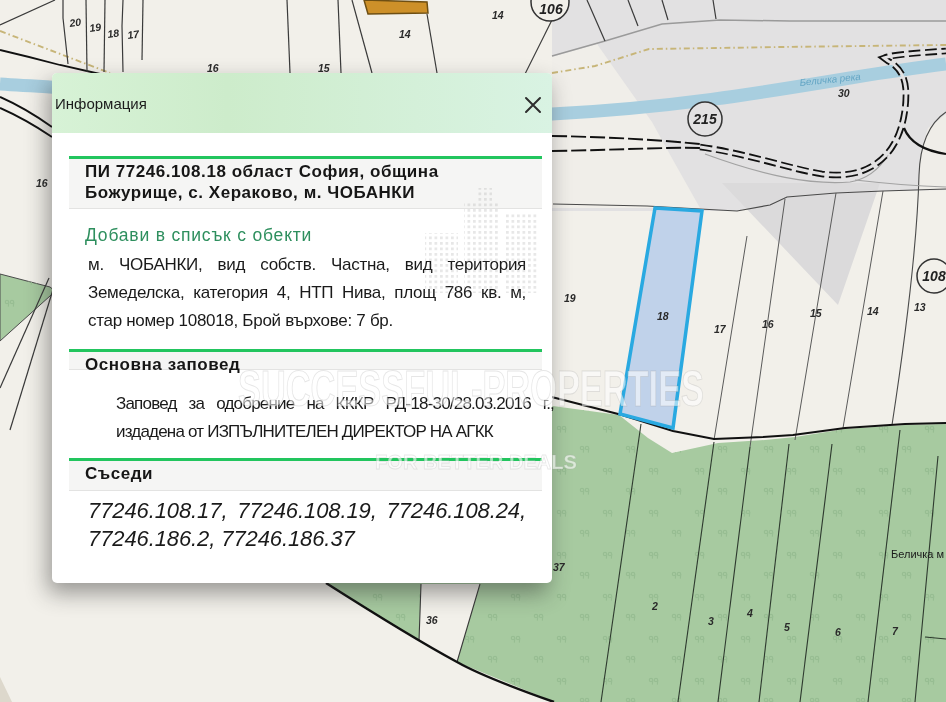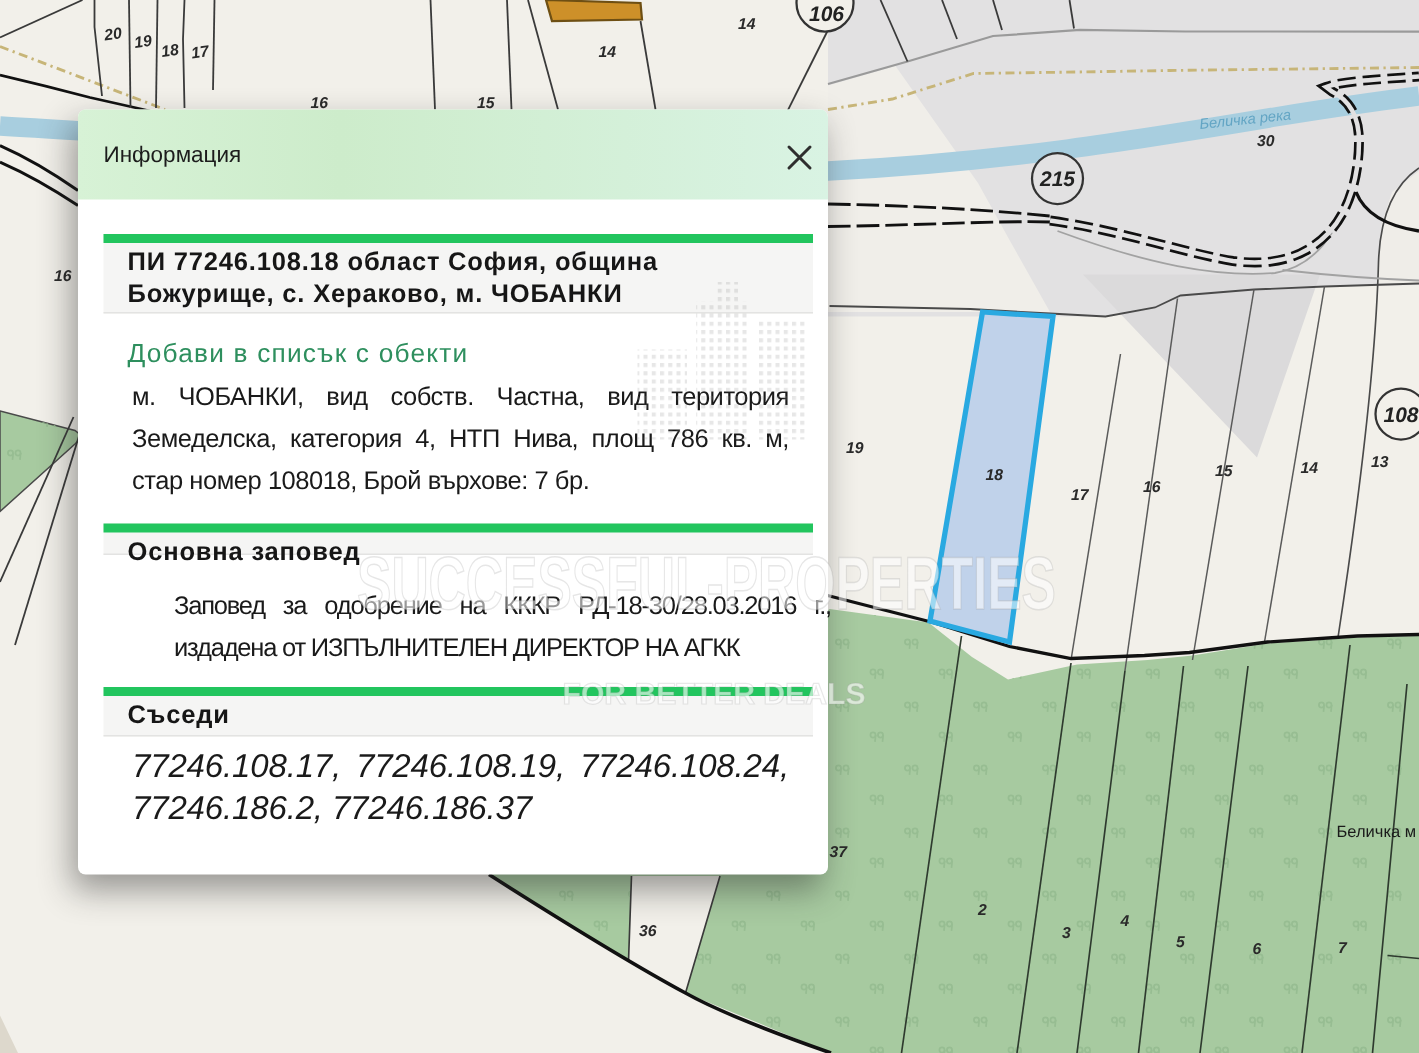--- a/index.html
+++ b/index.html
@@ -4,24 +4,24 @@
 <style>
   html,body{margin:0;padding:0;width:946px;height:702px;overflow:hidden;background:#f2f0ea;
     font-family:"Liberation Sans", sans-serif;}
   #stage{position:relative;width:946px;height:702px;}
   #map{position:absolute;left:0;top:0;}
   
   .popup{position:absolute;left:52px;top:73px;width:500px;height:510px;background:#fff;
     border-radius:5px;box-shadow:-4px 10px 22px rgba(40,40,40,.45);z-index:5;}
   .ph{position:absolute;left:0;top:0;right:0;height:60px;border-radius:5px 5px 0 0;
     background:linear-gradient(90deg,#d7f2d6 0%,#cdeccb 35%,#d9f3e3 100%);}
-  .ph .t{position:absolute;left:17px;top:22px;font-size:15px;color:#1c1c1c;}
+  .ph .t{position:absolute;left:3px;top:22px;font-size:15px;color:#1c1c1c;}
   .ph .x{position:absolute;right:9px;top:22px;}
   .blk{position:absolute;left:17px;right:10px;background:#f5f5f4;
-    border-top:6px solid #22c55e;border-bottom:1px solid #e3e3e2;box-sizing:border-box;}
+    border-top:3px solid #22c55e;border-bottom:1px solid #e3e3e2;box-sizing:border-box;}
   .blk .bt{margin:2px 0 0 16px;font-size:17px;font-weight:bold;color:#161616;line-height:21px;letter-spacing:0.55px;}
   .t1{top:83px;height:53px;}
   .h2a{top:276px;height:21px;}
   .h2b{top:385px;height:33px;}
   .lnk{position:absolute;left:33px;top:152px;font-size:17.5px;letter-spacing:0.8px;color:#2e8f5e;}
   .par{position:absolute;left:36px;width:438px;font-size:17px;color:#1a1a1a;line-height:28px;
     text-align:justify;}
   .p1{top:178px;letter-spacing:-0.3px;}
   .p2{top:317px;letter-spacing:-0.8px;margin-left:28px;}
   .p3{top:424px;font-size:22px;letter-spacing:-0.1px;font-style:italic;}

